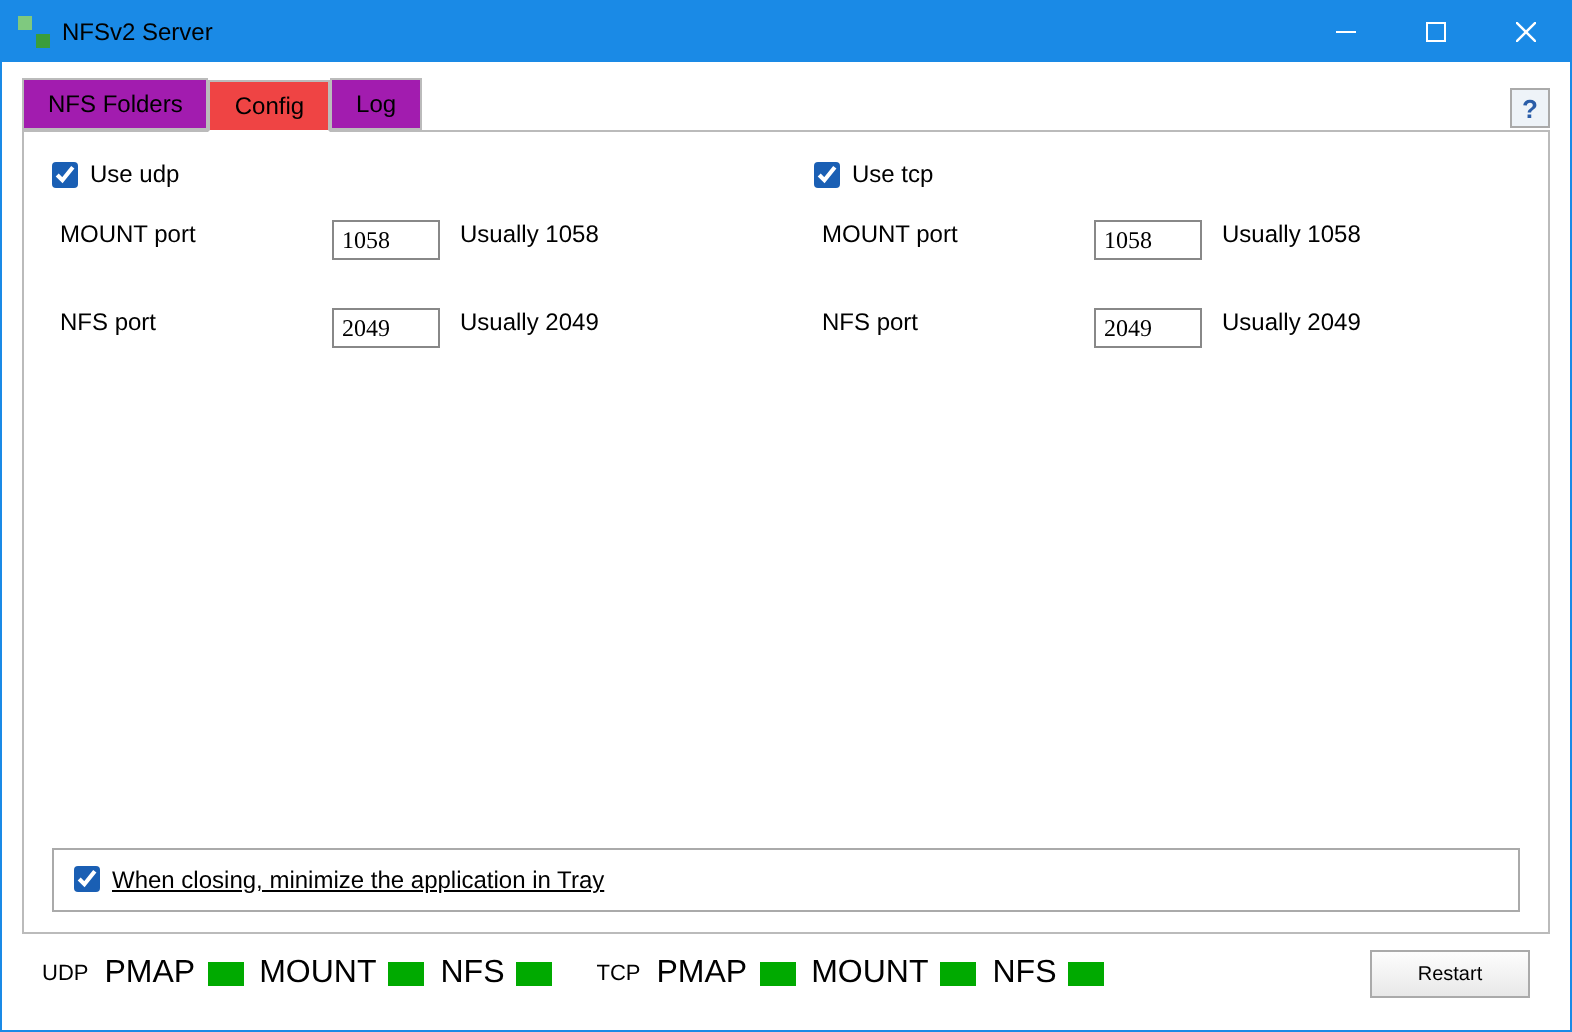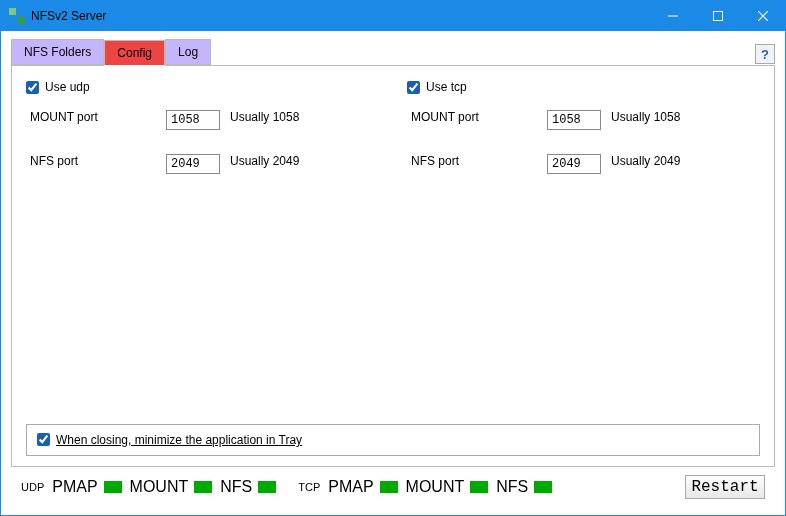--- a/index.html
+++ b/index.html
@@ -9,41 +9,41 @@
 .title-icon { width: 16px; height: 16px; margin: 0 6px 0 8px; position: relative; }
 .title-icon::before { content: ""; position: absolute; left: 0; top: 0; width: 7px; height: 7px; background: #7fc97f; }
 .title-icon::after { content: ""; position: absolute; right: 0; bottom: 0; width: 7px; height: 7px; background: #3a9d3a; }
 .title-text { flex: 1; font-size: 12px; }
 .win-controls { display: flex; height: 100%; }
 .win-btn { width: 45px; height: 100%; display: flex; align-items: center; justify-content: center; color: #fff; }
 .win-btn svg { width: 10px; height: 10px; }
 .client { flex: 1; padding: 8px 10px 10px 10px; display: flex; flex-direction: column; background: #fff; }
 .tabrow { display: flex; align-items: flex-end; position: relative; }
 .tab { padding: 5px 12px; border: 1px solid #bbb; border-bottom: none; background: #ef4444; font-size: 12px; position: relative; top: 1px; margin-right: 0; }
-.tab.inactive { background: #c4b5fd; border-bottom: 1px solid #bbb; top: 0; }
+.tab.inactive { background: #a21caf; border-bottom: 1px solid #bbb; top: 0; }
 .tab.active { z-index: 2; border-bottom: 1px solid #fff; }
 .help-btn { margin-left: auto; width: 20px; height: 20px; border: 1px solid #aaa; background: #eef3f8; display: flex; align-items: center; justify-content: center; color: #2a5da8; font-weight: bold; font-size: 13px; position: relative; top: -1px; }
 .panel { border: 1px solid #bbb; flex: 1; display: flex; flex-direction: column; padding: 14px 14px 10px 14px; }
 .cols { display: flex; gap: 28px; }
 .col { flex: 1; }
 .cbrow { display: flex; align-items: center; margin-bottom: 16px; }
 .cbrow input[type=checkbox] { width: 13px; height: 13px; margin-right: 6px; accent-color: #1a5fb4; }
 .frow { display: flex; margin-bottom: 24px; }
 .flabel { width: 140px; padding-left: 4px; }
-.finput { width: 54px; height: 20px; border: 1px solid #888; padding: 2px 4px; font-size: 12px; font-family: Liberation Mono, monospace; }
+.finput { width: 54px; height: 20px; border: 1px solid #888; padding: 2px 4px; font-size: 12px; font-family: Liberation Serif, serif; }
 .fhint { margin-left: 10px; }
 .spacer { flex: 1; }
 .traybox { border: 1px solid #aaa; padding: 8px 10px; display: flex; align-items: flex-start; text-decoration: underline; }
 .traybox input[type=checkbox] { width: 13px; height: 13px; margin-right: 6px; accent-color: #1a5fb4; }
 .statusbar { display: flex; align-items: center; gap: 6px; padding: 8px 10px 6px 10px; }
 .st-label { font-size: 11px; }
 .st-name { font-size: 16px; margin-left: 2px; }
 .st-led { width: 18px; height: 12px; background: #0a0; display: inline-block; }
 .st-gap { width: 10px; }
-.restart-btn { margin-left: auto; width: 80px; height: 24px; border: 1px solid #aaa; background: linear-gradient(#fdfdfd,#e8e8e8); font-size: 16px; font-family: Liberation Mono, monospace; }
+.restart-btn { margin-left: auto; width: 80px; height: 24px; border: 1px solid #aaa; background: linear-gradient(#fdfdfd,#e8e8e8); font-size: 10px; font-family: Liberation Sans, sans-serif; }
 </style>
 </head>
 <body>
 
 <div class="window">
   <div class="titlebar">
     <div class="title-icon"></div>
     <div class="title-text">NFSv2 Server</div>
     <div class="win-controls">
       <div class="win-btn">

